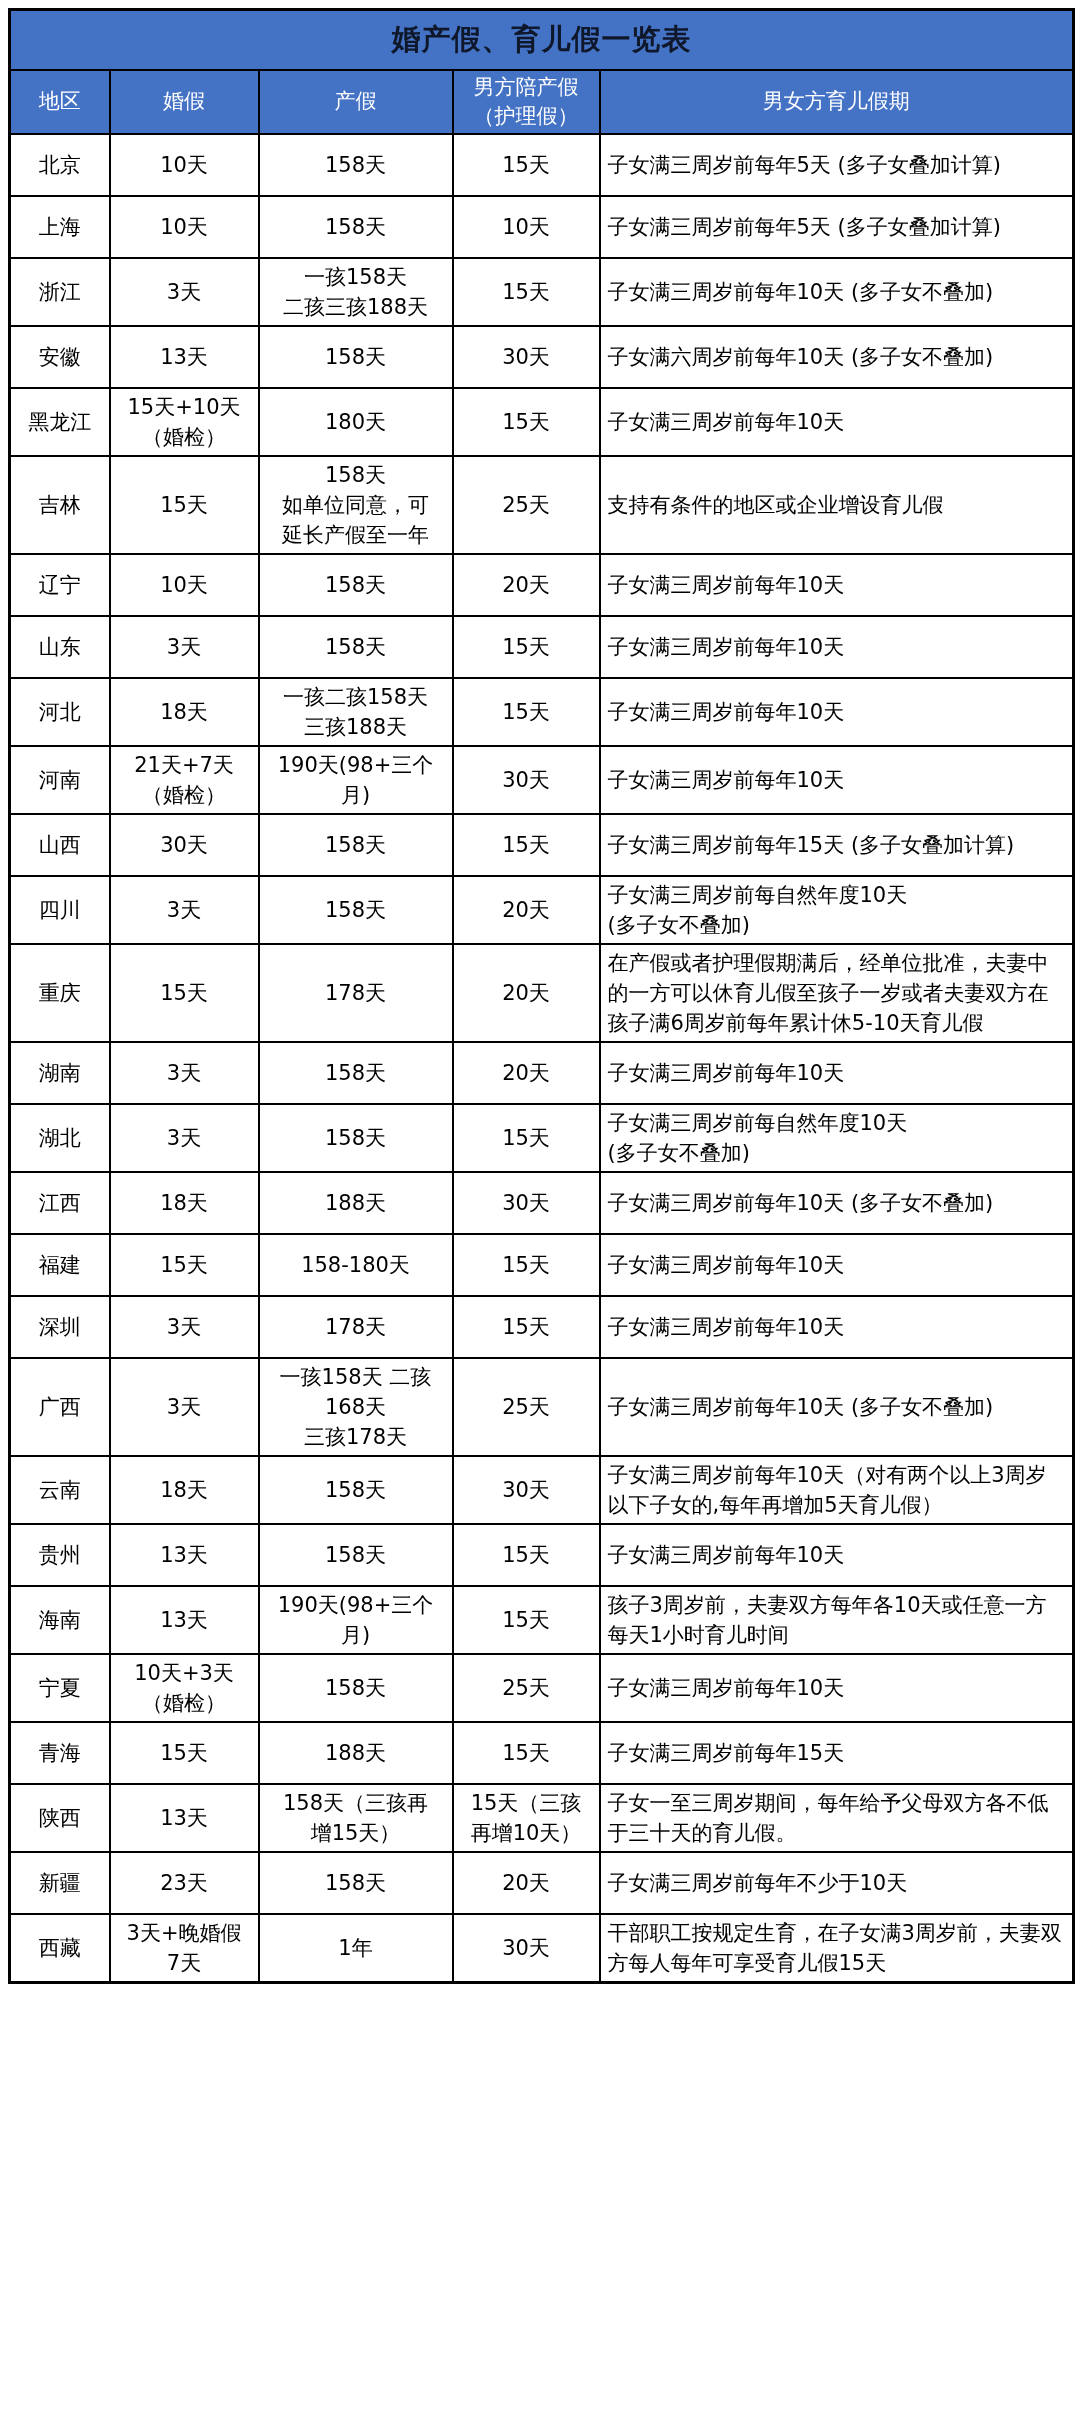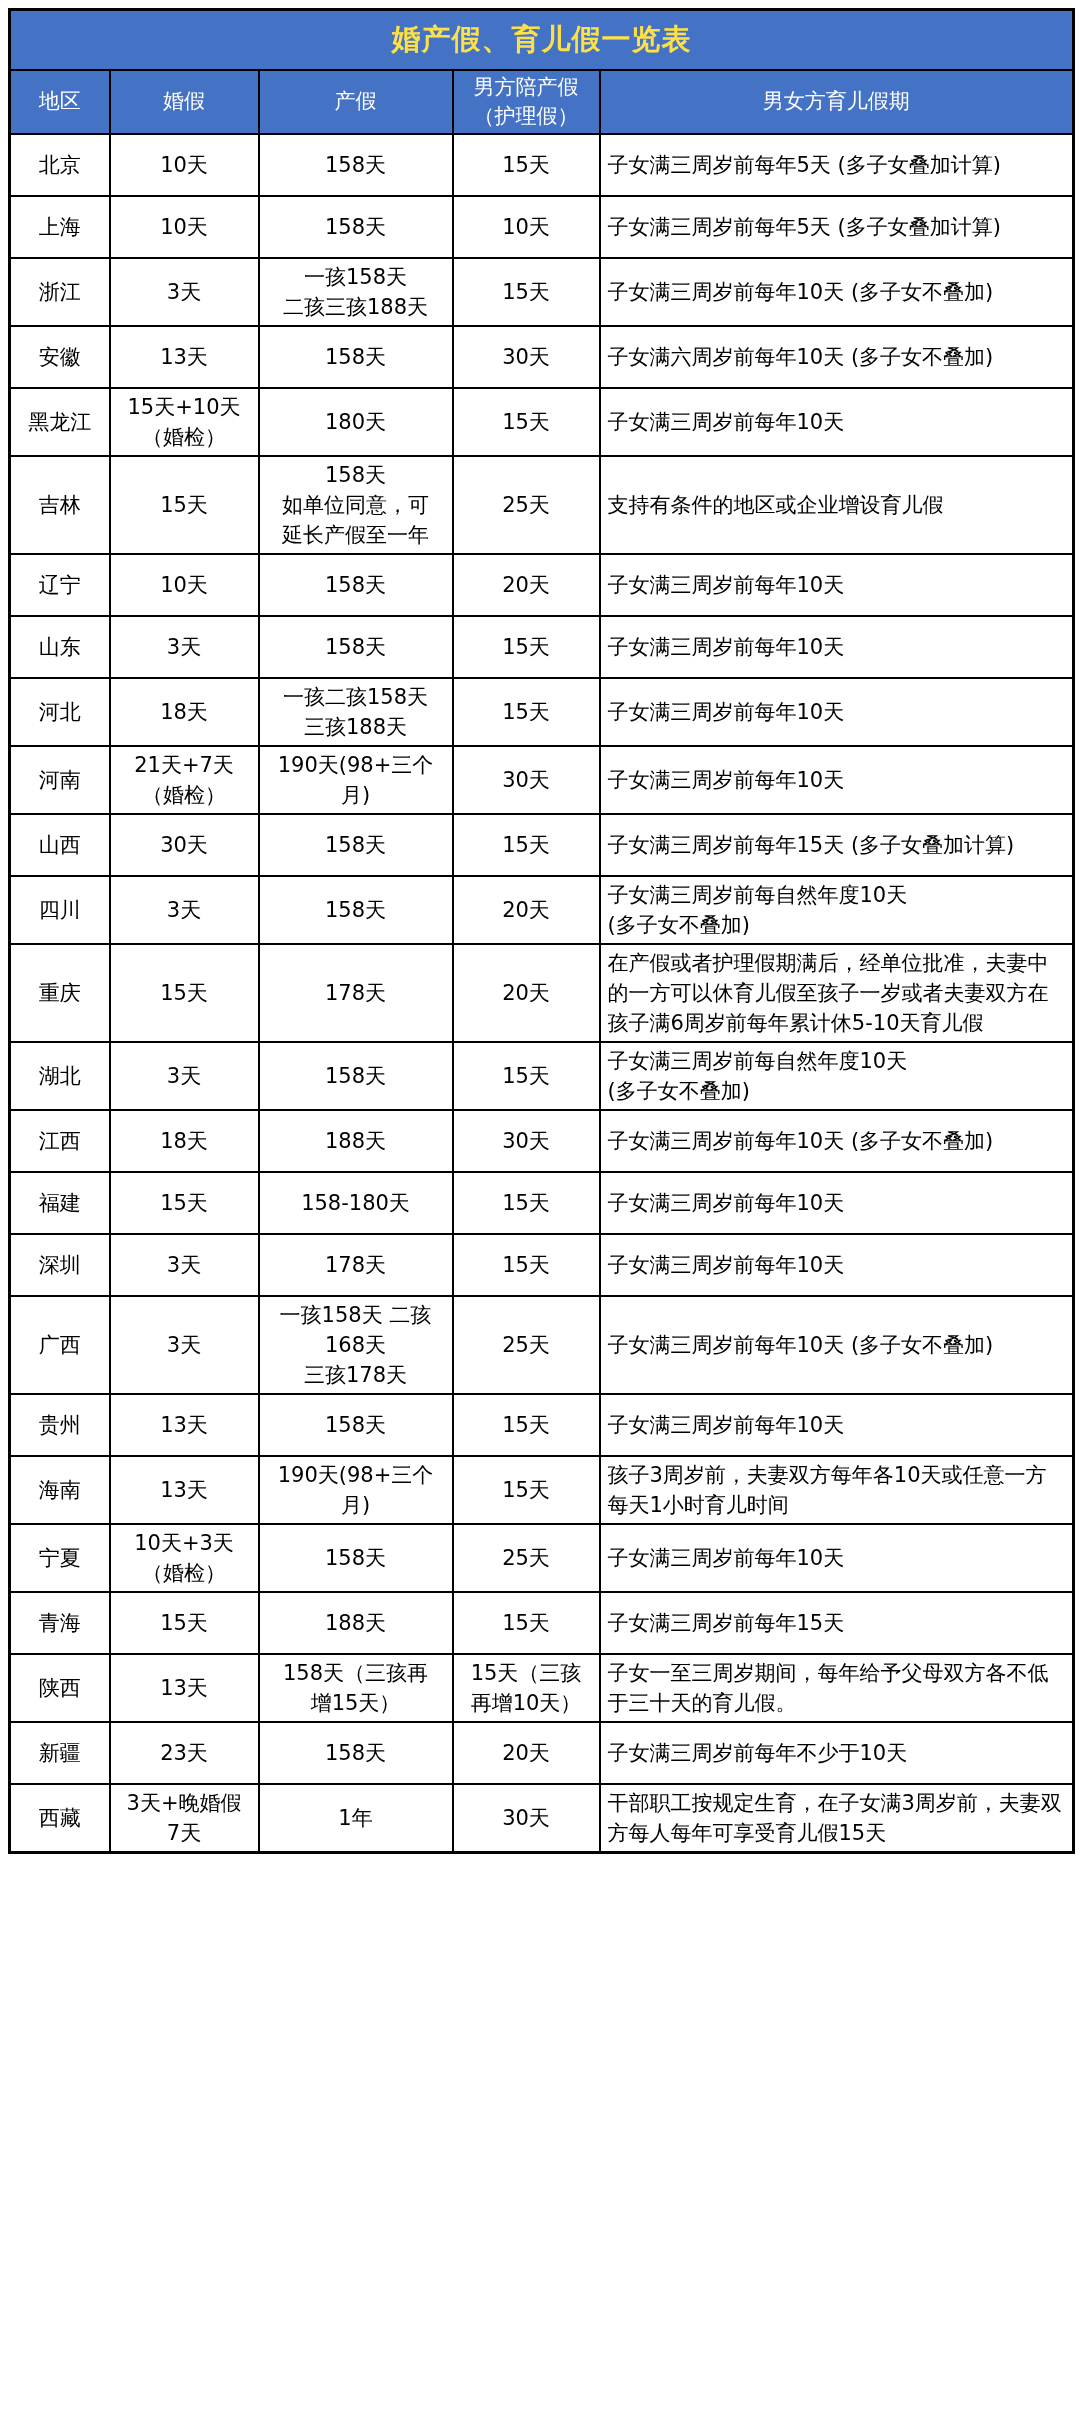--- a/index.html
+++ b/index.html
@@ -22,21 +22,21 @@
     table-layout: fixed;
     border: 3px solid #000000;
   }
   .leave-table th, .leave-table td {
     border: 2px solid #000000;
     box-sizing: border-box;
     overflow: hidden;
   }
   th.table-title {
     background: #4472C4;
-    color: #fde047;
+    color: #0f172a;
     height: 60px;
     font-size: 29px;
     font-weight: 600;
     text-align: center;
     letter-spacing: 1px;
     padding: 2px 4px;
   }
   tr.header-row th {
     background: #4472C4;
     color: #ffffff;
@@ -186,20 +186,27 @@
 (多子女不叠加)</td>
         </tr>
         <tr>
           <td class="col-region">重庆</td>
           <td class="col-marriage">15天</td>
           <td class="col-maternity">178天</td>
           <td class="col-paternity">20天</td>
           <td class="col-parental">在产假或者护理假期满后，经单位批准，夫妻中的一方可以休育儿假至孩子一岁或者夫妻双方在孩子满6周岁前每年累计休5-10天育儿假</td>
         </tr>
         <tr>
+          <td class="col-region">湖南</td>
+          <td class="col-marriage">3天</td>
+          <td class="col-maternity">158天</td>
+          <td class="col-paternity">20天</td>
+          <td class="col-parental">子女满三周岁前每年10天</td>
+        </tr>
+        <tr>
           <td class="col-region">湖北</td>
           <td class="col-marriage">3天</td>
           <td class="col-maternity">158天</td>
           <td class="col-paternity">15天</td>
           <td class="col-parental">子女满三周岁前每自然年度10天
 (多子女不叠加)</td>
         </tr>
         <tr>
           <td class="col-region">江西</td>
           <td class="col-marriage">18天</td>
@@ -222,20 +229,27 @@
           <td class="col-parental">子女满三周岁前每年10天</td>
         </tr>
         <tr>
           <td class="col-region">广西</td>
           <td class="col-marriage">3天</td>
           <td class="col-maternity">一孩158天 二孩
 168天
 三孩178天</td>
           <td class="col-paternity">25天</td>
           <td class="col-parental">子女满三周岁前每年10天 (多子女不叠加)</td>
+        </tr>
+        <tr>
+          <td class="col-region">云南</td>
+          <td class="col-marriage">18天</td>
+          <td class="col-maternity">158天</td>
+          <td class="col-paternity">30天</td>
+          <td class="col-parental">子女满三周岁前每年10天（对有两个以上3周岁以下子女的,每年再增加5天育儿假）</td>
         </tr>
         <tr>
           <td class="col-region">贵州</td>
           <td class="col-marriage">13天</td>
           <td class="col-maternity">158天</td>
           <td class="col-paternity">15天</td>
           <td class="col-parental">子女满三周岁前每年10天</td>
         </tr>
         <tr>
           <td class="col-region">海南</td>

